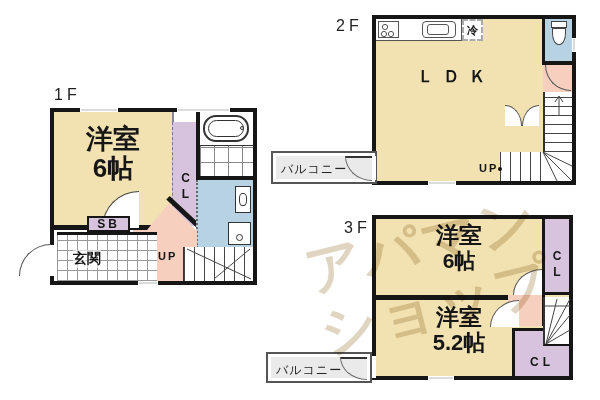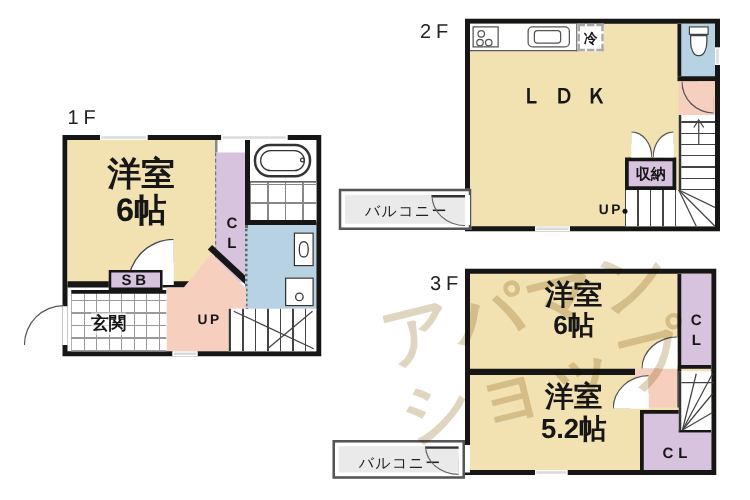--- a/index.html
+++ b/index.html
@@ -21,21 +21,21 @@
   .grid-bath{background-color:#fff;
     background-image:repeating-linear-gradient(0deg,#888 0 1px,transparent 1px 15px),
                      repeating-linear-gradient(90deg,#888 0 1px,transparent 1px 14px);}
   .treads-v{background-image:repeating-linear-gradient(90deg,#444 0 1px,transparent 1px 10px);}
   .treads-h{background-image:repeating-linear-gradient(0deg,#444 0 1px,transparent 1px 9px);}
   .win{position:absolute;background:#DBDBDB;border:1px solid #fff;z-index:6;box-sizing:border-box;}
   .gap{position:absolute;background:#fff;z-index:6;}
   .arc{position:absolute;box-sizing:border-box;background:#fff;}
   .balcony{position:absolute;box-sizing:border-box;background:#EAEAEA;border:2px solid #555;
            box-shadow:inset 0 0 0 3px #fff;z-index:3;}
-  .balcony-label{position:absolute;left:19px;top:8px;font-size:12px;letter-spacing:1px;color:#222;}
+  .balcony-label{position:absolute;left:8px;top:8px;font-size:12px;letter-spacing:1px;color:#222;}
   .dot{position:absolute;width:4px;height:4px;background:#111;border-radius:50%;}
   .small-label{font-size:12px;font-weight:600;text-align:center;color:#161616;}
   #watermark{position:absolute;left:292px;top:212px;width:286px;height:175px;z-index:10;
     transform:rotate(-14deg);font-size:56px;font-weight:bold;letter-spacing:2px;line-height:1.12;
     text-align:center;color:#96742F;opacity:0.30;mix-blend-mode:multiply;pointer-events:none;}
   svg{position:absolute;left:0;top:0;}
 </style>
 </head>
 <body>
 
@@ -84,21 +84,21 @@
 
     <div class="abs treads-v" style="left:129px;top:135px;width:70px;height:34px;background-color:#fff;border-left:1px solid #333;">
       <svg width="70" height="34">
         <line x1="3" y1="2" x2="67" y2="32" stroke="#444" stroke-width="1"></line>
         <line x1="66" y1="2" x2="30" y2="32" stroke="#444" stroke-width="1"></line>
       </svg>
     </div>
 
     <div class="abs purple small-label" style="left:33px;top:104px;width:43px;height:16px;border:2px solid #161616;line-height:12px;letter-spacing:3px;">SB</div>
 
-    <div class="abs grid-tile" style="left:3px;top:120px;width:76px;height:49px;border-top:3px solid #161616;">
+    <div class="abs grid-tile" style="left:3px;top:120px;width:100px;height:49px;border-top:3px solid #161616;">
       <div class="abs" style="left:16px;top:15px;font-size:14px;font-weight:600;background:rgba(255,255,255,.6);">玄関</div>
     </div>
   </div>
 
   <div class="win" style="left:80px;top:108px;width:38px;height:4px;"></div>
   <div class="win" style="left:177px;top:108px;width:53px;height:4px;"></div>
   <div class="win" style="left:138px;top:281px;width:20px;height:4px;"></div>
   <div class="gap" style="left:50px;top:245px;width:4px;height:31px;"></div>
   <div class="abs" style="left:19px;top:244px;width:32px;height:32px;border-top-left-radius:100%;border-top:1.5px solid #555;border-left:1.5px solid #555;"></div>
 
@@ -144,21 +144,20 @@
 
     <div class="abs" style="left:124px;top:133px;width:72px;height:29px;background:#fff;">
       <div class="abs treads-v" style="left:0;top:0;width:44px;height:29px;"></div>
       <svg width="72" height="29">
         <line x1="43" y1="0" x2="72" y2="29" stroke="#444" stroke-width="1"></line>
         <line x1="43" y1="0" x2="57" y2="29" stroke="#444" stroke-width="1"></line>
         <line x1="43" y1="0" x2="72" y2="14" stroke="#444" stroke-width="1"></line>
       </svg>
     </div>
 
-    <div class="abs purple small-label" style="left:124px;top:107px;width:41px;height:26px;border:3px solid #161616;line-height:20px;">収納</div>
 
     <div class="arc" style="left:129px;top:86px;width:17px;height:21px;border-top-right-radius:100%;border-top:1.5px solid #555;border-right:1.5px solid #555;"></div>
     <div class="arc" style="left:146px;top:86px;width:17px;height:21px;border-top-left-radius:100%;border-top:1.5px solid #555;border-left:1.5px solid #555;"></div>
 
     <div class="abs" style="left:103px;top:143px;font-size:11px;font-weight:600;letter-spacing:2px;">UP</div>
     <div class="dot" style="left:122px;top:148px;"></div>
   </div>
 
   <div class="balcony" style="left:271px;top:151px;width:106px;height:33px;">
     <div class="balcony-label">バルコニー</div>

